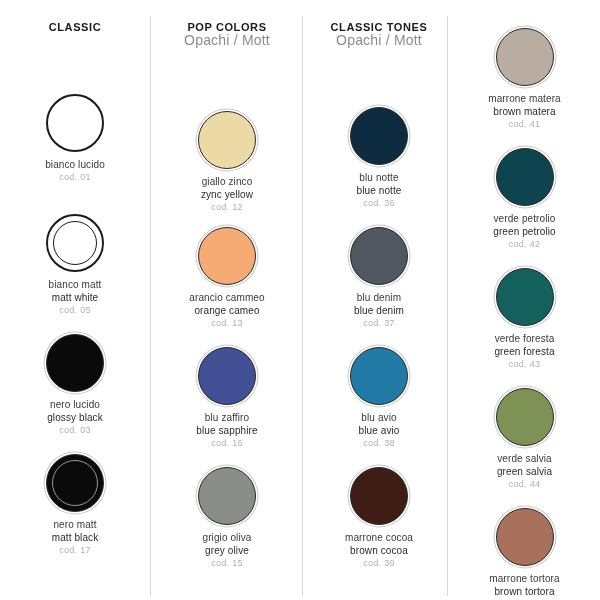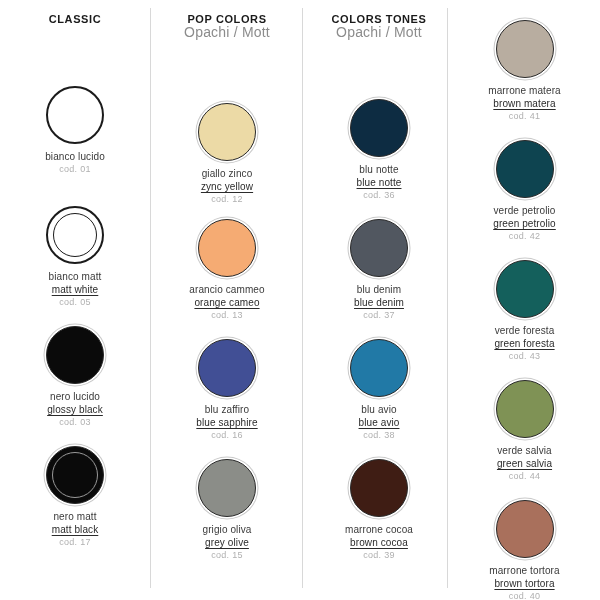--- a/index.html
+++ b/index.html
@@ -4,21 +4,21 @@
 <style>
   html,body{margin:0;padding:0;}
   body{
     width:600px;height:600px;
     background:#ffffff;
     font-family:"Liberation Sans","DejaVu Sans",sans-serif;
     overflow:hidden;
     position:relative;
     color:#2b2b2b;
   }
-  .board{position:relative;width:600px;height:464px;}
+  .board{position:relative;width:600px;height:464px;margin-top:8px;}
 
   
   .divider{
     position:absolute;top:8px;width:1px;height:580px;
     background:#d8d8d8;
   }
   .divider.d1{left:150px;}
   .divider.d2{left:302px;}
   .divider.d3{left:447px;}
 
@@ -84,21 +84,20 @@
 
   .labels{margin-top:4px;line-height:13px;}
   .name-it{
     font-size:10px;
     color:#3a3a3a;
     letter-spacing:0.1px;
   }
   .name-en{
     font-size:10px;
     color:#2b2b2b;
-    text-decoration:underline;
     text-underline-offset:2px;
     letter-spacing:0.1px;
   }
   .code{
     font-size:9px;
     color:#b0b0b0;
     letter-spacing:0.3px;
     text-align:center;
   }
 </style>
@@ -207,21 +206,21 @@
             <div class="name-it">grigio oliva</div>
             <div class="name-en">grey olive</div>
             <div class="code">cod. 15</div>
           </div>
         </div>
       </div>
   </div>
 
   <div class="column col3">
     <div class="col-header">
-      <div class="col-title">COLORS TONES</div>
+      <div class="col-title">CLASSIC TONES</div>
       <div class="col-sub">Opachi / Mott</div>
     </div>
     <div class="swatch-list">
         <div class="swatch" style="top: 58px;">
           <div class="disc-wrap">
             <div class="disc halo" style="background: rgb(13, 44, 66);"></div>
           </div>
           <div class="labels">
             <div class="name-it">blu notte</div>
             <div class="name-en">blue notte</div>

